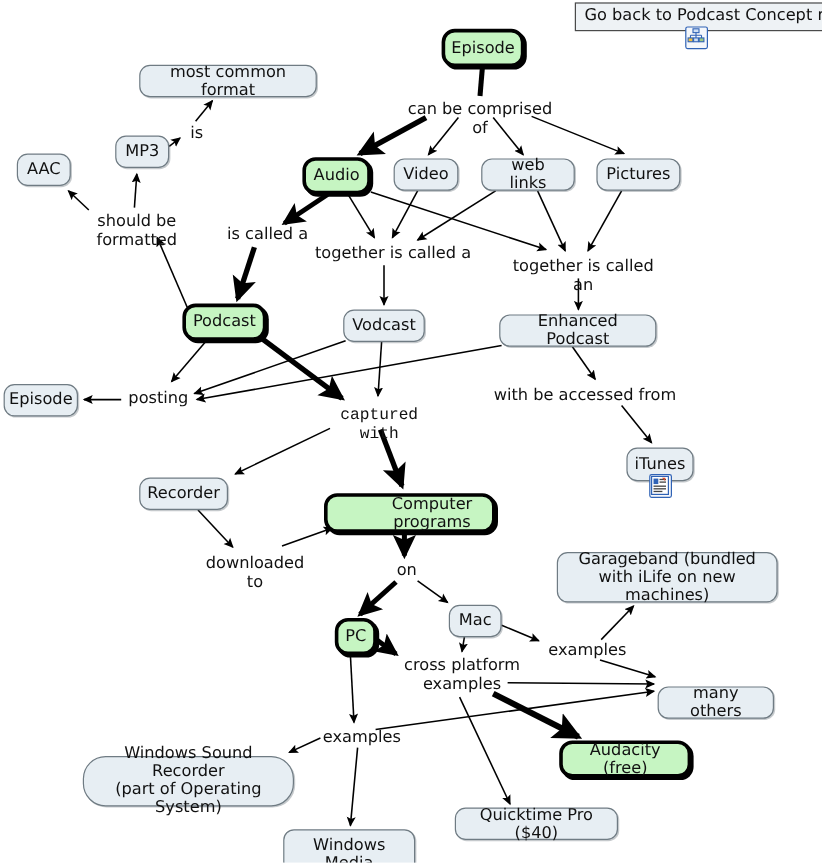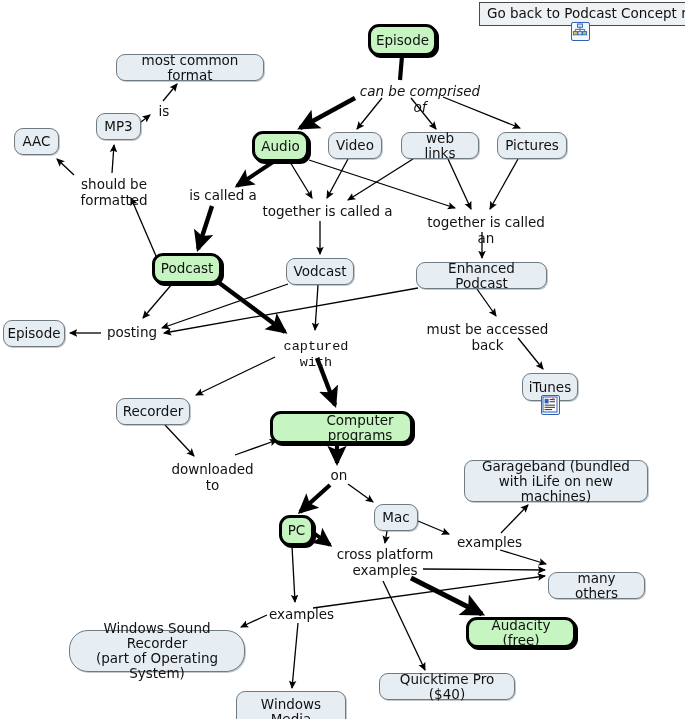--- a/index.html
+++ b/index.html
@@ -246,30 +246,30 @@
       <div class="node green" style="left: 279px; top: 515px; width: 35px; height: 31px;">PC</div>
       <div class="node plain" style="left: 548px; top: 556px; width: 97px; height: 27px; margin-top: 16px;">many others</div>
       <div class="node green" style="left: 466px; top: 617px; width: 110px; height: 31px;">Audacity (free)</div>
       <div class="node plain" style="left: 69px; top: 630px; width: 176px; height: 42px; border-radius: 19px;">Windows Sound Recorder
 (part of Operating System)</div>
       <div class="node plain" style="left: 379px; top: 673px; width: 136px; height: 27px;">Quicktime Pro ($40)</div>
       <div class="node plain" style="left: 236px; top: 691px; width: 110px; height: 41px;">Windows Media</div>
     </div>
 
   <div id="label-layer">
-      <div class="linklabel" style="left: 356px; top: 84px; width: 128px; font-style: italic;">can be comprised of</div>
+      <div class="linklabel" style="left: 336px; top: 84px; width: 128px;">can be comprised of</div>
       <div class="linklabel" style="left: 152px; top: 104px; width: 24px;">is</div>
       <div class="linklabel" style="left: 73px; top: 177px; width: 82px;">should be
 formatted</div>
       <div class="linklabel" style="left: 188px; top: 188px; width: 70px;">is called a</div>
       <div class="linklabel" style="left: 262px; top: 204px; width: 131px;">together is called a</div>
       <div class="linklabel" style="left: 418px; top: 215px; width: 136px;">together is called an</div>
       <div class="linklabel" style="left: 104px; top: 325px; width: 56px;">posting</div>
       <div class="linklabel" style="left: 271px; top: 339px; width: 90px; font-family: Liberation Mono, monospace;">captured with</div>
-      <div class="linklabel" style="left: 411px; top: 322px; width: 153px;">must be accessed back</div>
+      <div class="linklabel" style="left: 411px; top: 322px; width: 153px;">with be accessed from</div>
       <div class="linklabel" style="left: 163px; top: 462px; width: 99px;">downloaded to</div>
       <div class="linklabel" style="left: 327px; top: 468px; width: 24px;">on</div>
       <div class="linklabel" style="left: 456px; top: 535px; width: 67px;">examples</div>
       <div class="linklabel" style="left: 335px; top: 547px; width: 100px;">cross platform
 examples</div>
       <div class="linklabel" style="left: 268px; top: 607px; width: 67px;">examples</div>
     </div>
 
   <div class="gobackwrap" style="left:479px; top:2px;">
     <div class="gobackbtn">Go back to Podcast Concept map</div>

